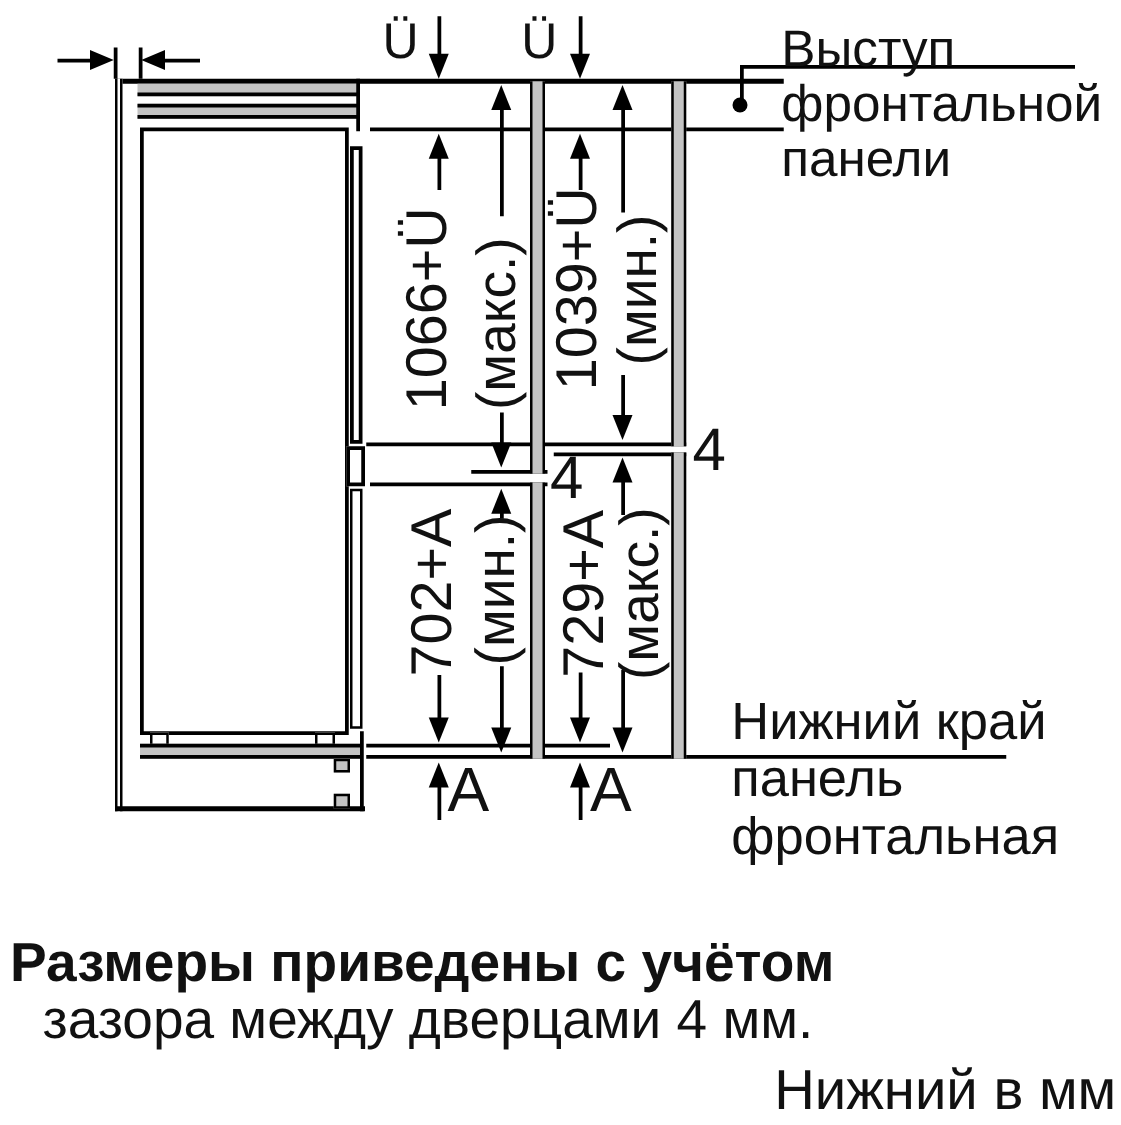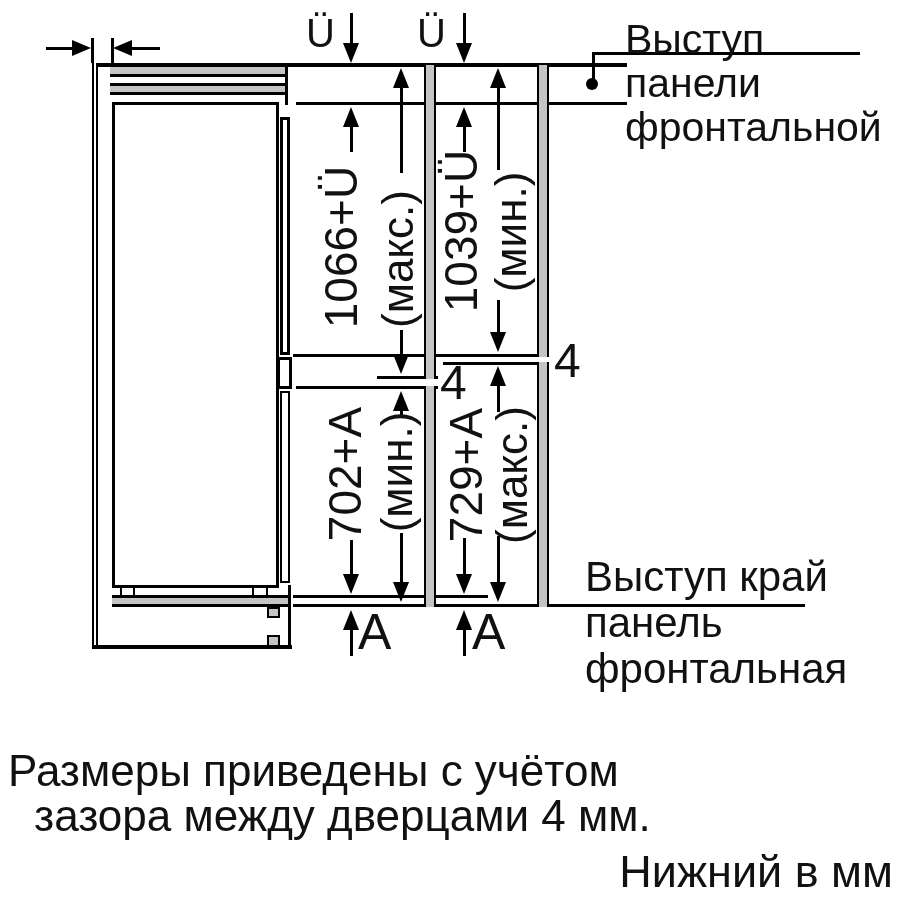--- a/index.html
+++ b/index.html
@@ -101,45 +101,45 @@
   <div class="vl" style="left:497px;top:384px;height:28px;"></div>
   <div class="vl" style="left:497px;top:536px;height:48px;"></div>
   <div class="ah-d" style="left:490px;top:582px;"></div>
 
 
   <div class="lbl" style="left:306px;top:12px;font-size:40px;">Ü</div>
   <div class="lbl" style="left:417px;top:12px;font-size:40px;">Ü</div>
 
   <div class="lbl" style="left:625px;top:17px;font-size:41px;line-height:44px;">
     <span style="display:block;">Выступ</span>
+    <span style="display:block;">фронтальной</span>
     <span style="display:block;">панели</span>
-    <span style="display:block;">фронтальной</span>
   </div>
 
   <div class="vt" style="left:341px;top:247px;font-size:46px;">1066+Ü</div>
   <div class="vt" style="left:398px;top:259px;font-size:44px;">(макс.)</div>
   <div class="vt" style="left:461px;top:231px;font-size:46px;">1039+Ü</div>
   <div class="vt" style="left:511px;top:232px;font-size:44px;">(мин.)</div>
   <div class="vt" style="left:345px;top:474px;font-size:46px;">702+A</div>
   <div class="vt" style="left:397px;top:472px;font-size:44px;">(мин.)</div>
   <div class="vt" style="left:466px;top:475px;font-size:46px;">729+A</div>
   <div class="vt" style="left:512px;top:475px;font-size:44px;">(макс.)</div>
 
   <div class="lbl" style="left:440px;top:358px;font-size:48px;">4</div>
   <div class="lbl" style="left:554px;top:336px;font-size:48px;">4</div>
 
   <div class="lbl" style="left:358px;top:606px;font-size:50px;">A</div>
   <div class="lbl" style="left:472px;top:606px;font-size:50px;">A</div>
 
   <div class="lbl" style="left:585px;top:554px;font-size:42px;line-height:46px;">
-    <span style="display:block;">Выступ край</span>
+    <span style="display:block;">Нижний край</span>
     <span style="display:block;">панель</span>
     <span style="display:block;">фронтальная</span>
   </div>
 
   <div class="lbl" style="left:8px;top:748px;font-size:44px;line-height:45px;">
-    <span style="display:block;">Размеры приведены с учётом</span>
+    <span style="display:block;font-weight:bold;">Размеры приведены с учётом</span>
     <span style="display:block;margin-left:26px;">зазора между дверцами 4 мм.</span>
   </div>
 
   <div class="lbl" style="right:4px;top:848px;font-size:45px;">Нижний в мм</div>
 
 </div>
 
 </body></html>

